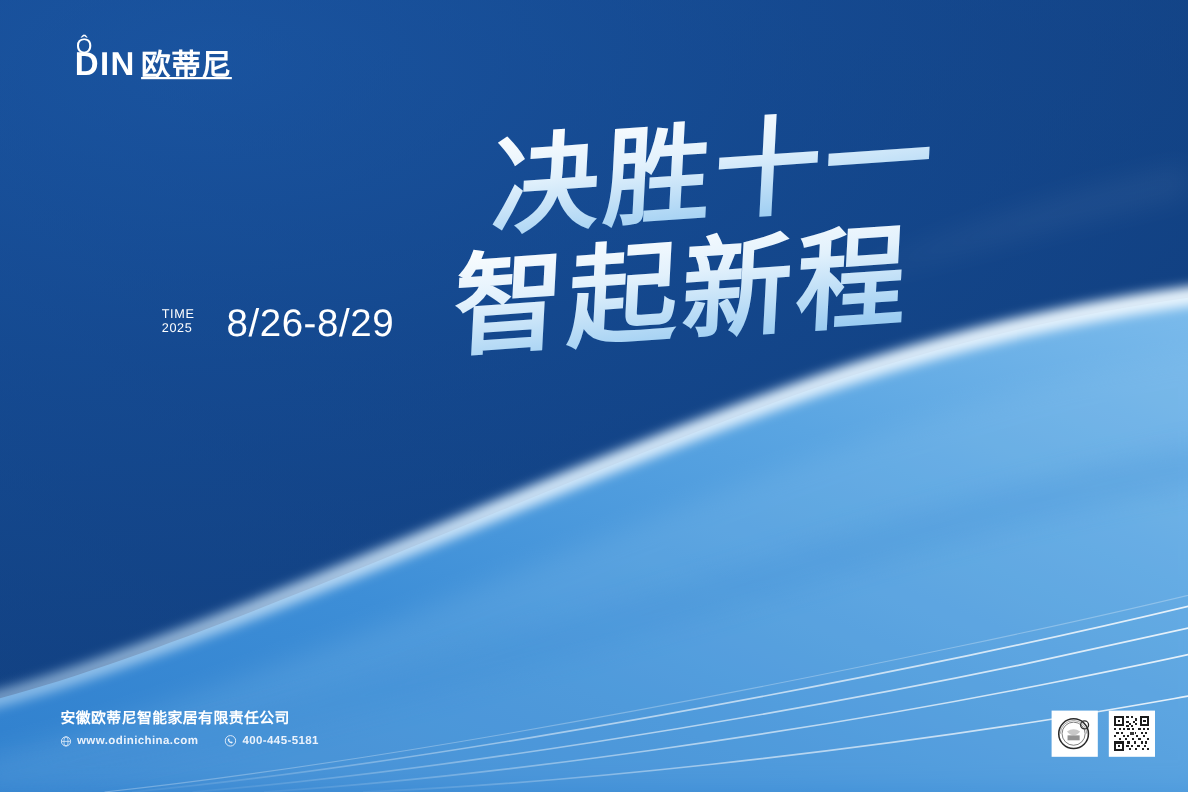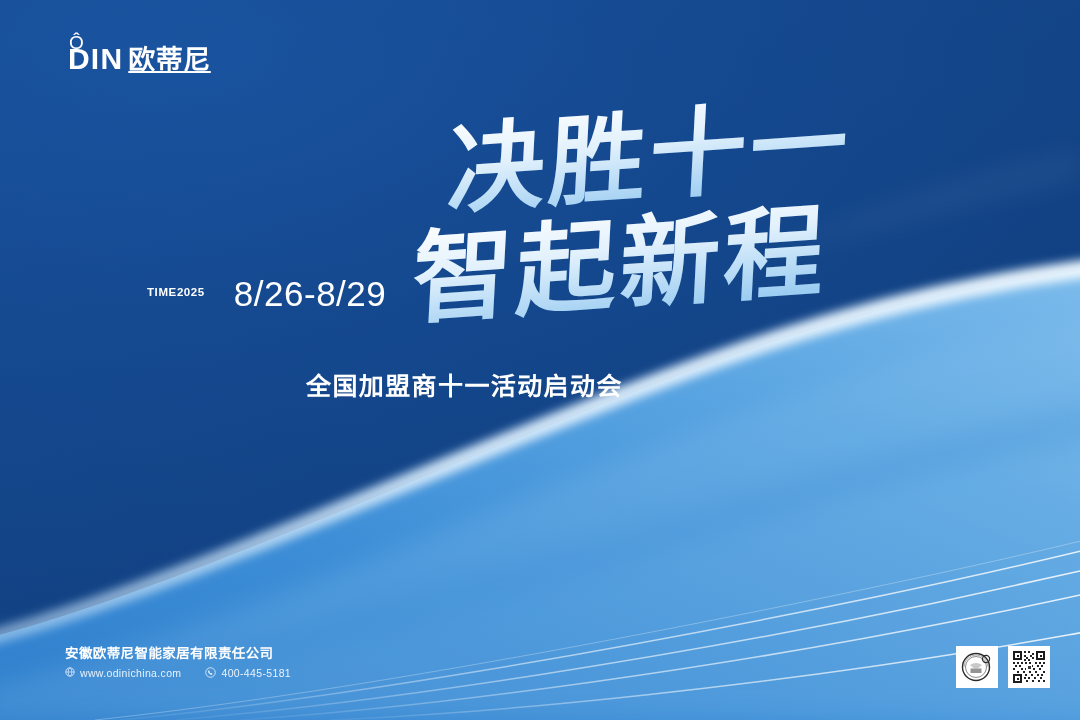--- a/index.html
+++ b/index.html
@@ -91,24 +91,24 @@
     position: absolute;
     left: 147px;
     top: 276px;
     display: flex;
     align-items: center;
     gap: 9px;
     color: #ffffff;
   }
   .time-label {
     display: flex;
-    flex-direction: row;
+    flex-direction: column;
     line-height: 1.08;
     font-size: 11.5px;
-    font-weight: 700;
+    font-weight: 400;
     letter-spacing: 0.6px;
     padding-bottom: 2px;
   }
   .date-range {
     font-size: 35px;
     font-weight: 500;
     letter-spacing: 0.5px;
     line-height: 1;
     margin-left: 20px;
   }
@@ -136,21 +136,21 @@
     font-size: 25px;
     font-weight: 600;
     letter-spacing: 1.4px;
     line-height: 1.45;
   }
   .subtitle div { white-space: nowrap; }
 
   
   .footer {
     position: absolute;
-    left: 65px;
+    left: 55px;
     top: 645px;
     color: #ffffff;
   }
   .footer-company {
     font-family: "DejaVu Sans", "Liberation Sans", sans-serif;
     font-size: 13.5px;
     font-weight: 700;
     letter-spacing: 0.4px;
     line-height: 1.2;
     white-space: nowrap;
@@ -159,23 +159,24 @@
     margin-top: 6px;
     display: flex;
     align-items: center;
     gap: 24px;
     font-size: 10.5px;
     letter-spacing: 0.35px;
     color: #eaf2fc;
   }
   .contact-item {
     display: flex;
-    align-items: flex-start;
+    align-items: flex-end;
     gap: 5px;
     white-space: nowrap;
+    font-weight: bold;
   }
   .contact-item svg { display: block; }
 
   
   .badges {
     position: absolute;
     right: 30px;
     top: 646px;
     display: flex;
     gap: 10px;
@@ -282,21 +283,20 @@
   <div class="date-block">
     <span class="time-label">
       <span>TIME</span>
       <span>2025</span>
     </span>
     <span class="date-range">8/26-8/29</span>
   </div>
 
 
   <div class="subtitle">
-    <div>全国加盟商十一活动启动会</div>
   </div>
 
   <div class="footer">
     <div class="footer-company">安徽欧蒂尼智能家居有限责任公司</div>
     <div class="footer-contact">
       <span class="contact-item">
         <span>
           <svg width="10" height="10" viewBox="0 0 12 12" aria-hidden="true">
             <circle cx="6" cy="6" r="5" fill="none" stroke="#eaf2fc" stroke-width="1"></circle>
             <ellipse cx="6" cy="6" rx="2.2" ry="5" fill="none" stroke="#eaf2fc" stroke-width="0.8"></ellipse>

